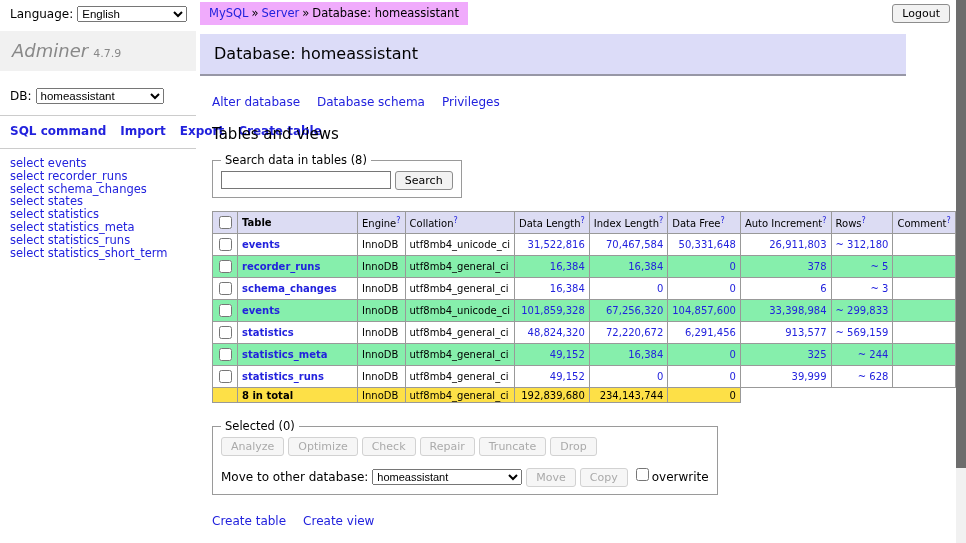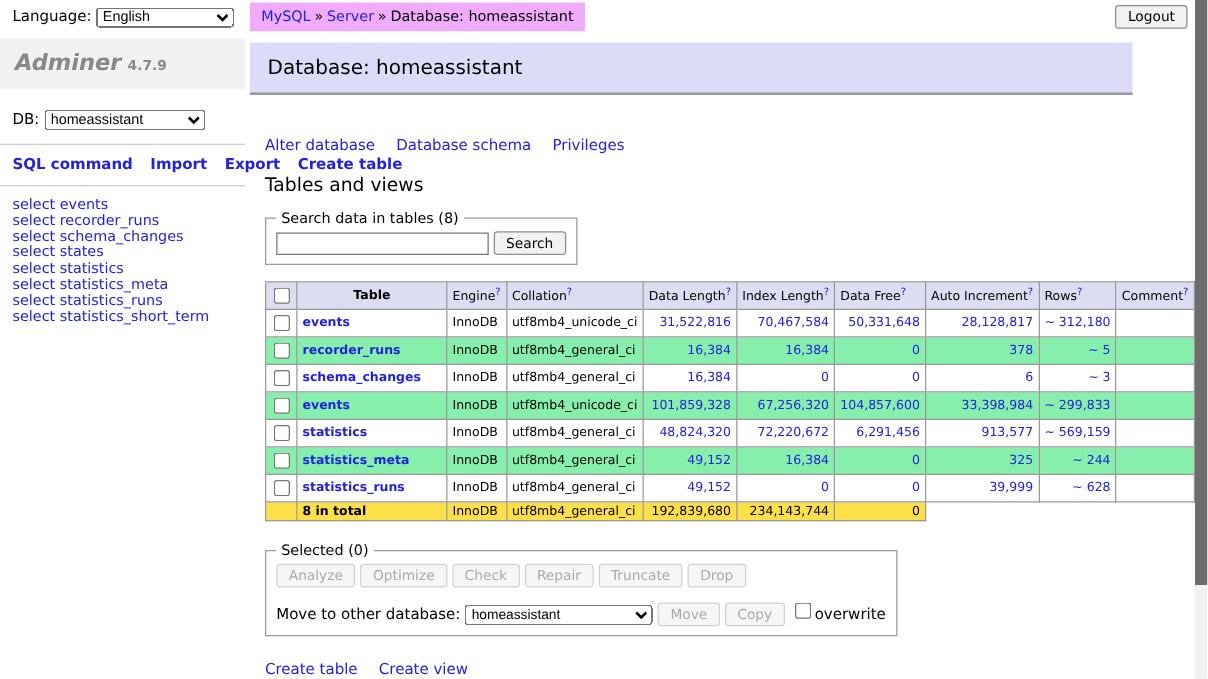--- a/index.html
+++ b/index.html
@@ -14,60 +14,60 @@
   
   #scrollbar { position: absolute; right: 0; top: 0; width: 10px; height: 543px; background: #f1f1f1; }
   #scrollbar .thumb { position: absolute; top: 0; left: 0; width: 10px; height: 468px; background: #6d6d6d; }
 
   
   #sidebar { position: absolute; left: 0; top: 0; width: 196px; }
   .lang-row { padding: 6px 8px 0 10px; white-space: nowrap; }
   .lang-row select { width: 110px; margin-left: 4px; font-size: 11.5px; }
   h1.app-title {
     margin: 9px 0 0; background: #f1f1f1; padding: 9px 8px 10px 12px;
-    font-size: 18px; font-weight: bold; font-style: italic; color: #888;
+    font-size: 18px; font-weight: normal; font-style: italic; color: #888;
   }
   h1.app-title .ver { font-size: 11px; font-style: normal; color: #888; margin-left: 5px; }
   .db-row { padding: 17px 8px 11px 10px; white-space: nowrap; }
   .db-row select { width: 128px; margin-left: 4px; font-size: 11.5px; }
   .side-hr { border: 0; border-top: 1px solid #ccc; margin: 0 0 0 0; }
   .actions { margin: 8px 10px 9px 10px; line-height: 15px; }
   .actions a { margin-right: 14px; white-space: nowrap; font-weight: bold; }
   .tbl-links { margin: 8px 0 0 10px; }
   .tbl-links a { display: block; font-size: 11.5px; line-height: 12.8px; white-space: nowrap; }
 
   
   #main { position: absolute; left: 200px; top: 0; width: 706px; }
   #logout-btn { position: absolute; top: 4px; right: 16px; }
   .crumb-bar { display: inline-block; margin: 2px 0 0 0; background: #f0abfc; padding: 4px 9px 5px; font-size: 11.5px; }
   .crumb-bar .sep { color: #000; margin: 0 3px; }
   h2.page-title {
     margin: 9px 0 0; background: #dcdcf8; border-bottom: 2px solid #9797a6;
     padding: 10px 14px 11px; font-size: 16px; font-weight: normal;
   }
   .content { padding-left: 12px; }
-  .top-links { margin: 33px 0 0; }
+  .top-links { margin: 19px 0 0; }
   .top-links a { margin-right: 17px; }
   h3 { font-size: 15px; font-weight: normal; margin: 16px 0 10px; }
 
   fieldset { border: 1px solid #9a9a9a; padding: 4px 8px 7px; display: inline-block; margin: 0; }
   legend { padding: 0 4px; font-size: 11.5px; }
   .search-fs input[type="text"] { width: 170px; height: 18px; border: 1px solid #767676; font-size: 11px; }
   button {
     font-family: "DejaVu Sans", sans-serif; font-size: 11px;
     background: #f2f2f2; border: 1px solid #8d8d8d; border-radius: 3px;
     padding: 2px 9px; color: #000; cursor: pointer;
   }
   button:disabled { background: #f6f6f6; border-color: #d2d2d2; color: #aaa; cursor: default; }
 
   
   table.db-tables { border-collapse: collapse; margin-top: 13px; font-size: 10px; }
   .db-tables th, .db-tables td { border: 1px solid #999; padding: 1px 4px; height: 15px; white-space: nowrap; }
   .db-tables thead th { background: #dcdcf3; font-weight: normal; text-align: left; }
-  .db-tables thead th.h-name { font-weight: bold; text-align: center; min-width: 120px; }
+  .db-tables thead th.h-name { font-weight: bold; text-align: left; min-width: 120px; }
   .db-tables sup.hint { font-size: 8px; }
   .db-tables sup.hint a { color: #2222dd; }
   .db-tables tr.odd td { background: #86efac; }
   .db-tables td.c-check, .db-tables th.c-check { text-align: center; width: 18px; padding: 1px 2px; }
   .db-tables td.c-num { text-align: right; }
   .db-tables a.tbl-link { font-weight: bold; }
   .db-tables a.num-link { color: #2222dd; }
   .db-tables .total-row td { background: #fde047; }
   .db-tables .total-row .t-label { font-weight: bold; }
   .db-tables .total-row .c-num { color: #000; }
@@ -149,21 +149,21 @@
       </thead>
       <tbody>
           <tr>
             <td class="c-check"><input type="checkbox" style=""></td>
             <td><a class="tbl-link">events</a></td>
             <td>InnoDB</td>
             <td>utf8mb4_unicode_ci</td>
             <td class="c-num"><a class="num-link">31,522,816</a></td>
             <td class="c-num"><a class="num-link">70,467,584</a></td>
             <td class="c-num"><a class="num-link">50,331,648</a></td>
-            <td class="c-num"><a class="num-link">28,128,817</a></td>
+            <td class="c-num"><a class="num-link">26,911,803</a></td>
             <td class="c-num"><a class="num-link">~ 312,180</a></td>
             <td></td>
           </tr>
           <tr class="odd">
             <td class="c-check"><input type="checkbox" style=""></td>
             <td><a class="tbl-link">recorder_runs</a></td>
             <td>InnoDB</td>
             <td>utf8mb4_general_ci</td>
             <td class="c-num"><a class="num-link">16,384</a></td>
             <td class="c-num"><a class="num-link">16,384</a></td>

